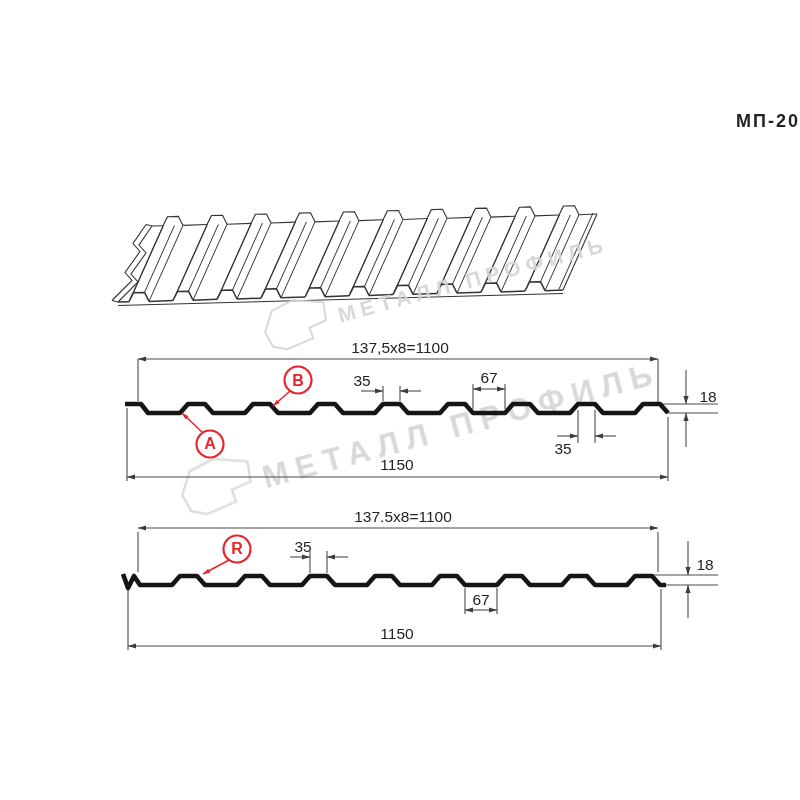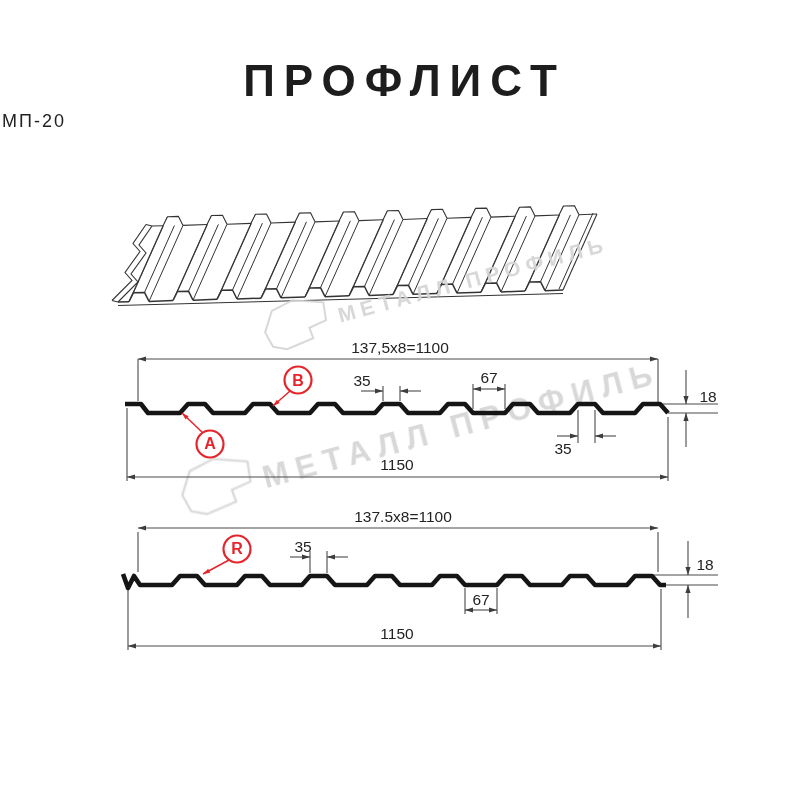--- a/index.html
+++ b/index.html
@@ -1,34 +1,33 @@
 <!DOCTYPE html>
 <html><head>
 <meta charset="utf-8">
 <style>
   html,body{margin:0;padding:0;background:#fff;}
   .stage{position:relative;width:800px;height:800px;background:#ffffff;overflow:hidden;
          font-family:"Liberation Sans", sans-serif;}
   .title{position:absolute;top:56px;left:0;width:100%;text-align:center;
          font-size:44px;font-weight:700;letter-spacing:9px;text-indent:9px;color:#1d1d1d;}
-  .subtitle{position:absolute;top:111px;left:0;width:100%;text-align:left;
-         font-size:18px;font-weight:400;letter-spacing:2px;text-indent:2px;color:#222;}
+  .subtitle{position:absolute;top:111px;left:0;width:100%;text-align:right;
+         font-size:18px;font-weight:700;letter-spacing:2px;text-indent:2px;color:#222;}
   .footer{position:absolute;top:703px;left:0;width:100%;text-align:center;
          font-size:18px;font-weight:700;letter-spacing:2px;color:#232323;}
   svg.art{position:absolute;left:0;top:0;}
   text.dim{font-size:15.5px;fill:#232323;}
   text.cl{font-size:16px;font-weight:700;}
   text.wmt1{font-size:21px;font-weight:700;letter-spacing:5.5px;}
   text.wmt2{font-size:31px;font-weight:700;letter-spacing:8px;}
 </style>
 </head>
 <body>
 
 <div class="stage">
-  <div class="title">ПРОФЛИСТ</div>
   <div class="subtitle">МП-20</div>
 
   <svg class="art" width="800" height="800" viewBox="0 0 800 800">
 
     <g id="sheet3d">
         <polygon points="152,226 597,214 563,290 118,302" fill="#fff"></polygon>
         <line x1="118" y1="305.5" x2="563" y2="293.5" stroke="#333333" stroke-width="1"></line>
         <line x1="163" y1="225.703" x2="129" y2="301.703" stroke="#333333" stroke-width="1"></line>
         <line x1="167.5" y1="216.703" x2="133.5" y2="292.703" stroke="#333333" stroke-width="1"></line>
         <line x1="178.5" y1="216.403" x2="144.5" y2="292.403" stroke="#333333" stroke-width="1"></line>

